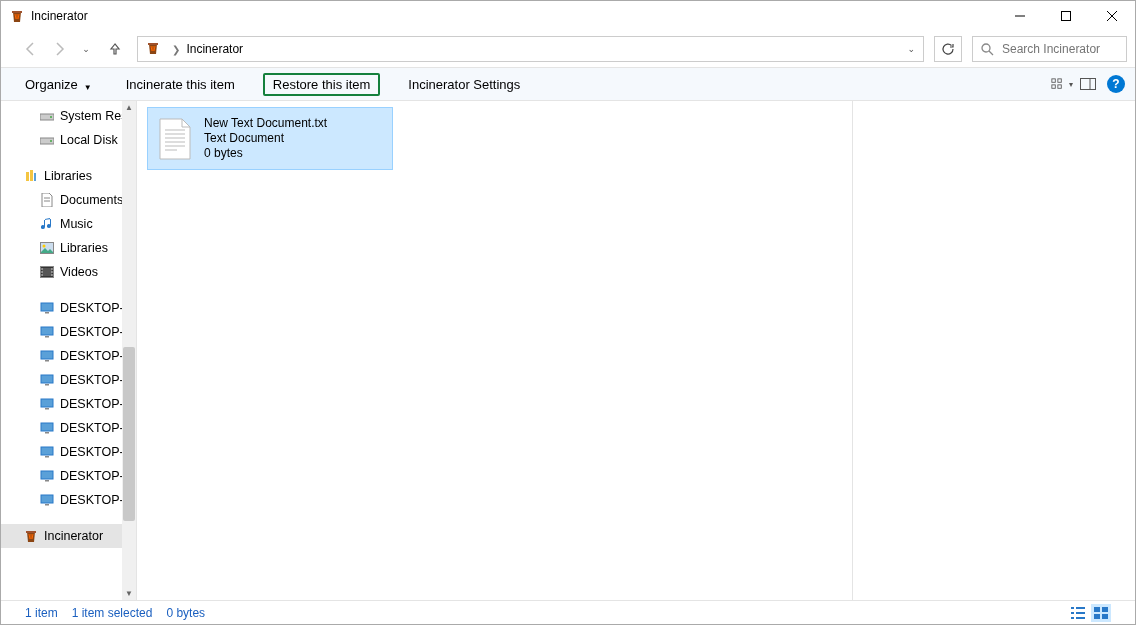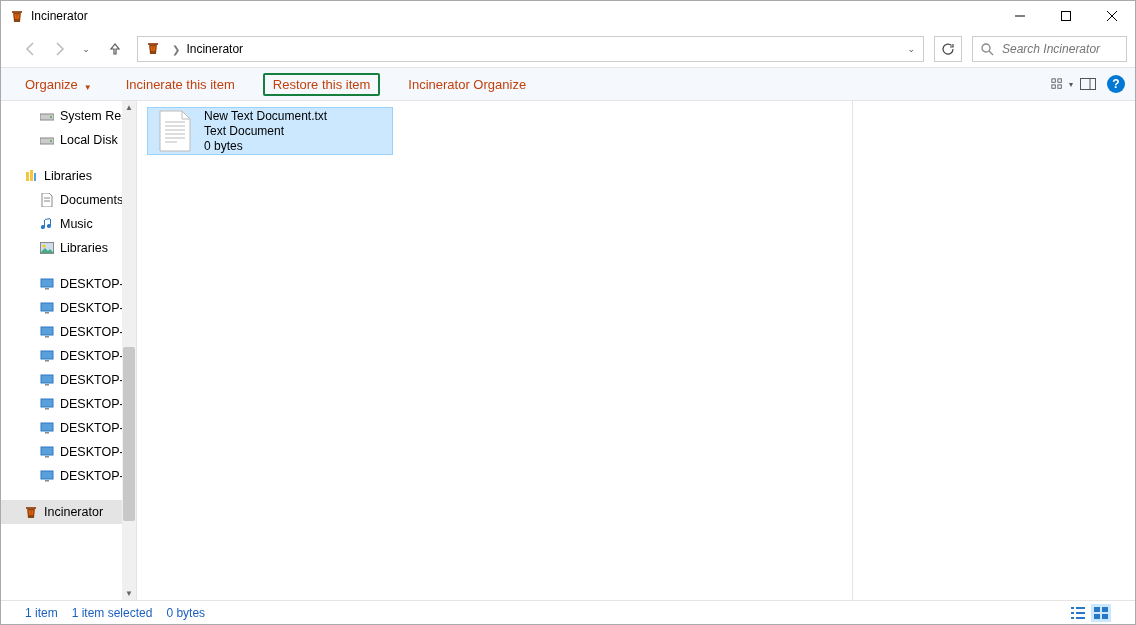--- a/index.html
+++ b/index.html
@@ -18,24 +18,24 @@
 .navbtn .chev { font-size:9px; color:#555; margin-left:-2px; }
 .addressbar { flex:1; height:26px; border:1px solid #ccc; display:flex; align-items:center; padding:0 4px; margin:0 6px; }
 .addressbar .abicon { width:16px; height:16px; margin:0 4px; }
 .addressbar .sep { margin:0 6px; color:#777; font-size:10px; }
 .addressbar .loc { font-size:12px; }
 .addressbar .spacer { flex:1; }
 .addressbar .drop { color:#555; font-size:9px; margin-right:4px; }
 .refresh { width:28px; height:26px; border:1px solid #ccc; display:flex; align-items:center; justify-content:center; }
 .searchbox { width:155px; height:26px; border:1px solid #ccc; display:flex; align-items:center; padding:0 8px; margin-left:6px; }
 .searchbox .sicon { color:#888; margin-right:8px; }
-.searchbox input { border:0; outline:0; font-size:12px; color:#c2410c; width:100%;font-style:italic; }
+.searchbox input { border:0; outline:0; font-size:12px; color:#c2410c; width:100%; }
 
 .toolbar { height:34px; background:#f5f9fd; border-top:1px solid #e4e4e4; border-bottom:1px solid #e4e4e4; display:flex; align-items:center; padding:0 10px 0 18px; }
-.tbtn { font-size:13px; color:#c2410c; padding:3px 6px; margin-right:22px; display:flex; align-items:flex-end; }
+.tbtn { font-size:13px; color:#000000; padding:3px 6px; margin-right:22px; display:flex; align-items:flex-end; }
 .tbtn .drop { font-size:8px; margin-left:6px; }
 .tbtn.highlighted { border:2px solid #15803d; border-radius:2px; padding:2px 8px; }
 .toolbar .spacer { flex:1; }
 .tool-icon { width:22px; height:22px; display:flex; align-items:center; justify-content:center; margin-left:4px; }
 .tool-icon.split { padding-right:10px; position:relative; }
 .tool-icon.split::after { content:"▾"; position:absolute; right:0; font-size:8px; color:#555;}
 .help-icon { width:18px; height:18px; border-radius:50%; background:#0078d4; color:#fff; font-size:12px; font-weight:bold; display:flex; align-items:center; justify-content:center; margin-left:8px;}
 
 .body { flex:1; display:flex; overflow:hidden; }
 .sidebar { width:136px; border-right:1px solid #e4e4e4; overflow:hidden; position:relative; font-size:12.5px; }
@@ -47,21 +47,21 @@
 .tree { padding-top:3px; padding-right:14px; }
 .tree-item { display:flex; align-items:center; height:24px; padding-left:6px; white-space:nowrap; overflow:hidden; }
 .tree-item.l1 { padding-left:22px; }
 .tree-item.l2 { padding-left:38px; }
 .tree-item .ticon { width:16px; height:16px; margin-right:5px; display:flex; align-items:center; justify-content:center; flex-shrink:0; }
 .tree-item.sel { background:#e4e4e4; }
 .tree-group { margin-top:12px; }
 
 .content { flex:1; padding:6px 10px; position:relative; }
 .content .divider { position:absolute; top:0; bottom:0; right:282px; width:1px; background:#e4e4e4; }
-.file-item { width:246px; height:48px; display:flex; align-items:center; background:#cce8ff; border:1px solid #99d1ff; padding:5px 6px; }
+.file-item { width:246px; height:63px; display:flex; align-items:center; background:#cce8ff; border:1px solid #99d1ff; padding:5px 6px; }
 .file-item .ficon { width:42px; height:42px; margin-right:8px; display:flex; align-items:center; justify-content:center; }
 .file-item .fmeta { display:flex; flex-direction:column; font-size:12px; line-height:15px; }
 .file-item .fname { color:#000; }
 .file-item .ftype, .file-item .fsize { color:#000000; }
 
 .statusbar { height:24px; border-top:1px solid #e4e4e4; display:flex; align-items:center; padding:0 24px; font-size:12px; color:#1a5fbf; }
 .statusbar .sp { margin-right:14px; }
 .statusbar .spacer { flex:1; }
 .viewbtn { width:20px; height:18px; display:flex; align-items:center; justify-content:center; margin-left:3px; }
 .viewbtn.active { background:#cce8ff; }
@@ -147,21 +147,21 @@
   </div>
 </div>
 
 <div class="toolbar">
   <div class="tbtn">
       <span>Organize</span>
       <span class="drop">▼</span>
     </div>
   <div class="tbtn">Incinerate this item</div>
   <div class="tbtn highlighted">Restore this item</div>
-  <div class="tbtn">Incinerator Organize</div>
+  <div class="tbtn">Incinerator Settings</div>
   <div class="spacer"></div>
   <div class="tool-icon split">
       <svg width="14" height="14" viewBox="0 0 14 14">
         <rect x="1" y="1" width="4" height="4" fill="none" stroke="#555"></rect>
         <rect x="8" y="1" width="4" height="4" fill="none" stroke="#555"></rect>
         <rect x="1" y="8" width="4" height="4" fill="none" stroke="#555"></rect>
         <rect x="8" y="8" width="4" height="4" fill="none" stroke="#555"></rect>
       </svg>
     </div>
   <div class="tool-icon">
@@ -226,20 +226,35 @@
         </div>
         <div class="tree-item l2">
           <span class="ticon">
               <svg width="14" height="12" viewBox="0 0 14 12">
                 <rect x="0.5" y="0.5" width="13" height="11" fill="#cde" stroke="#888"></rect>
                 <circle cx="4" cy="4" r="1.5" fill="#fc0"></circle>
                 <path d="M1 10l4-4 3 3 2-2 3 3v1H1z" fill="#4a8"></path>
               </svg>
             </span>
           <span>Libraries</span>
+        </div>
+        <div class="tree-item l2">
+          <span class="ticon">
+              <svg width="14" height="12" viewBox="0 0 14 12">
+                <rect x="0.5" y="0.5" width="13" height="11" fill="#333" stroke="#888"></rect>
+                <rect x="2" y="2" width="10" height="8" fill="#555"></rect>
+                <circle cx="2" cy="3" r="0.7" fill="#fff"></circle>
+                <circle cx="2" cy="6" r="0.7" fill="#fff"></circle>
+                <circle cx="2" cy="9" r="0.7" fill="#fff"></circle>
+                <circle cx="12" cy="3" r="0.7" fill="#fff"></circle>
+                <circle cx="12" cy="6" r="0.7" fill="#fff"></circle>
+                <circle cx="12" cy="9" r="0.7" fill="#fff"></circle>
+              </svg>
+            </span>
+          <span>Videos</span>
         </div>
       </div>
 
       <div class="tree-group">
         <div class="tree-item l2">
             <span class="ticon">
               <svg width="14" height="12" viewBox="0 0 14 12">
                 <rect x="1" y="1" width="12" height="8" fill="#5aa0d8" stroke="#2878c8"></rect>
                 <rect x="5" y="10" width="4" height="1.5" fill="#888"></rect>
               </svg>

